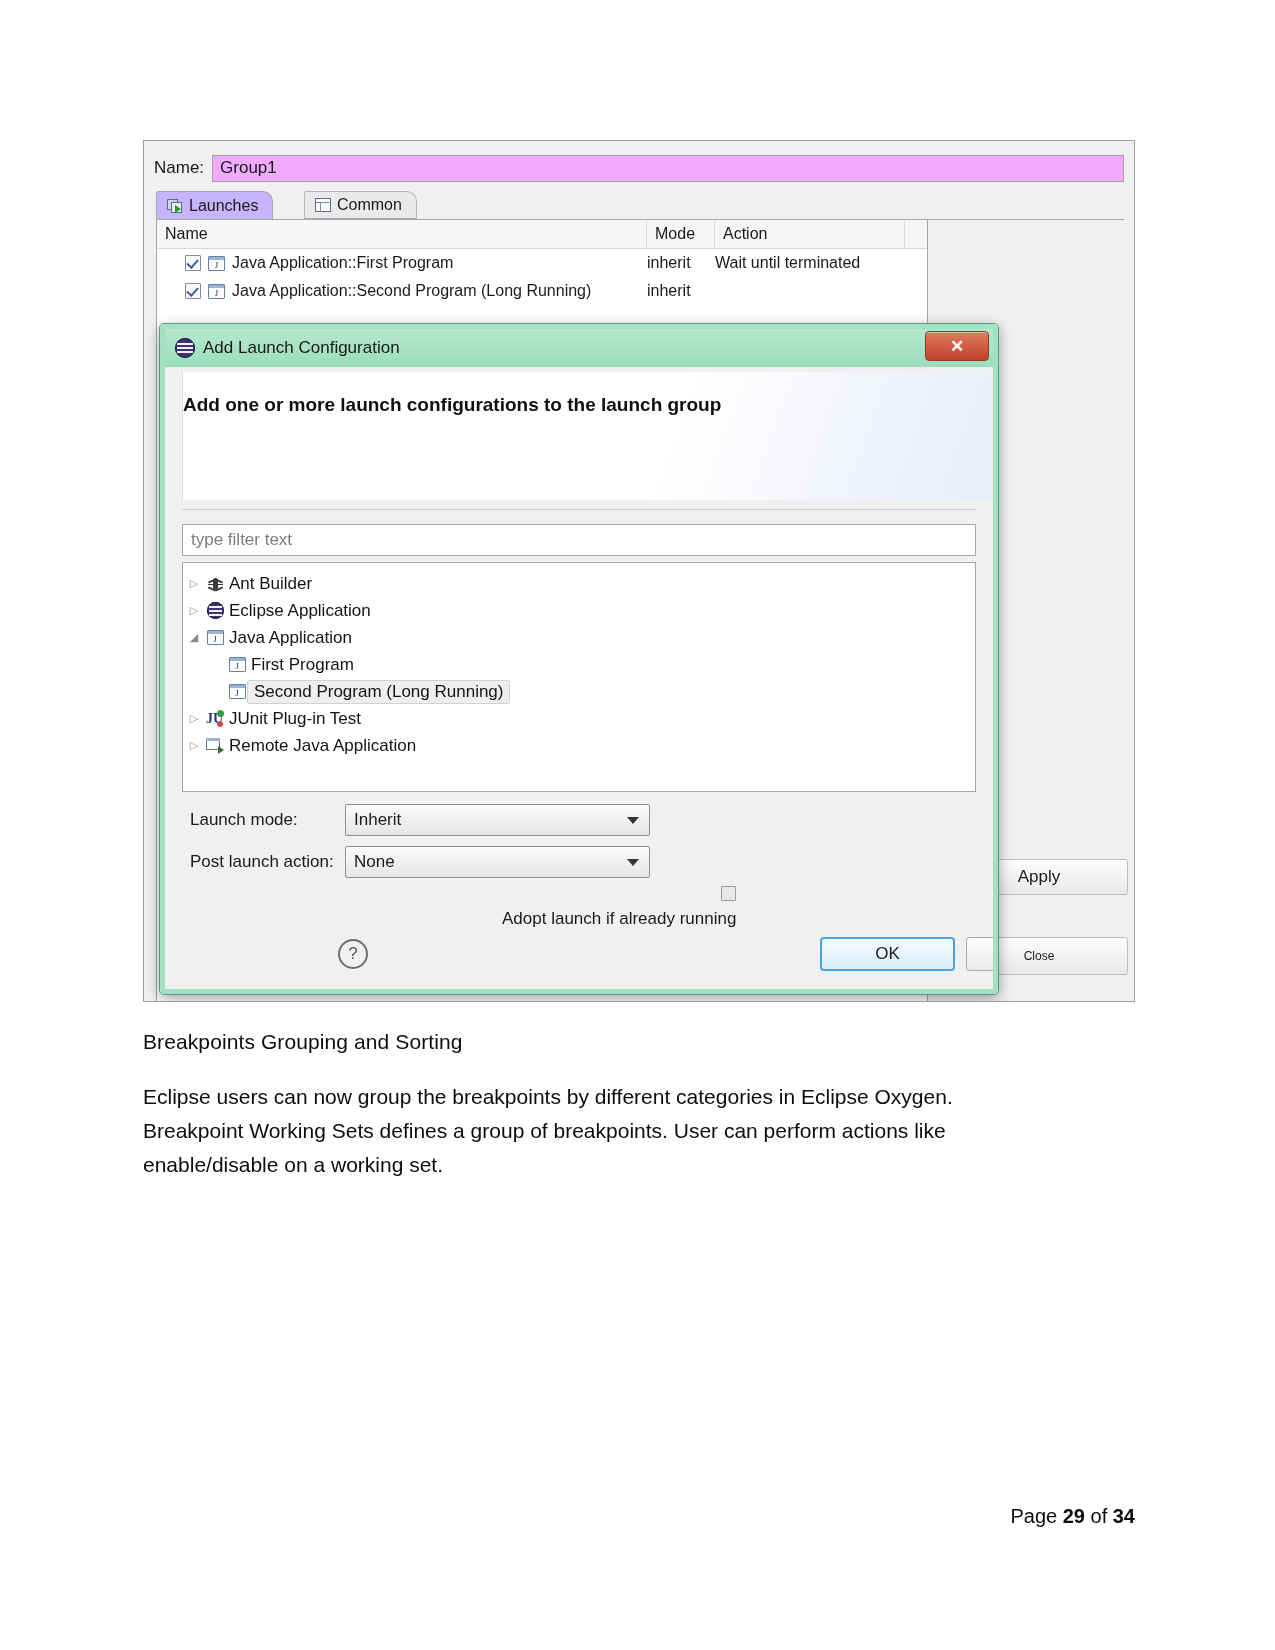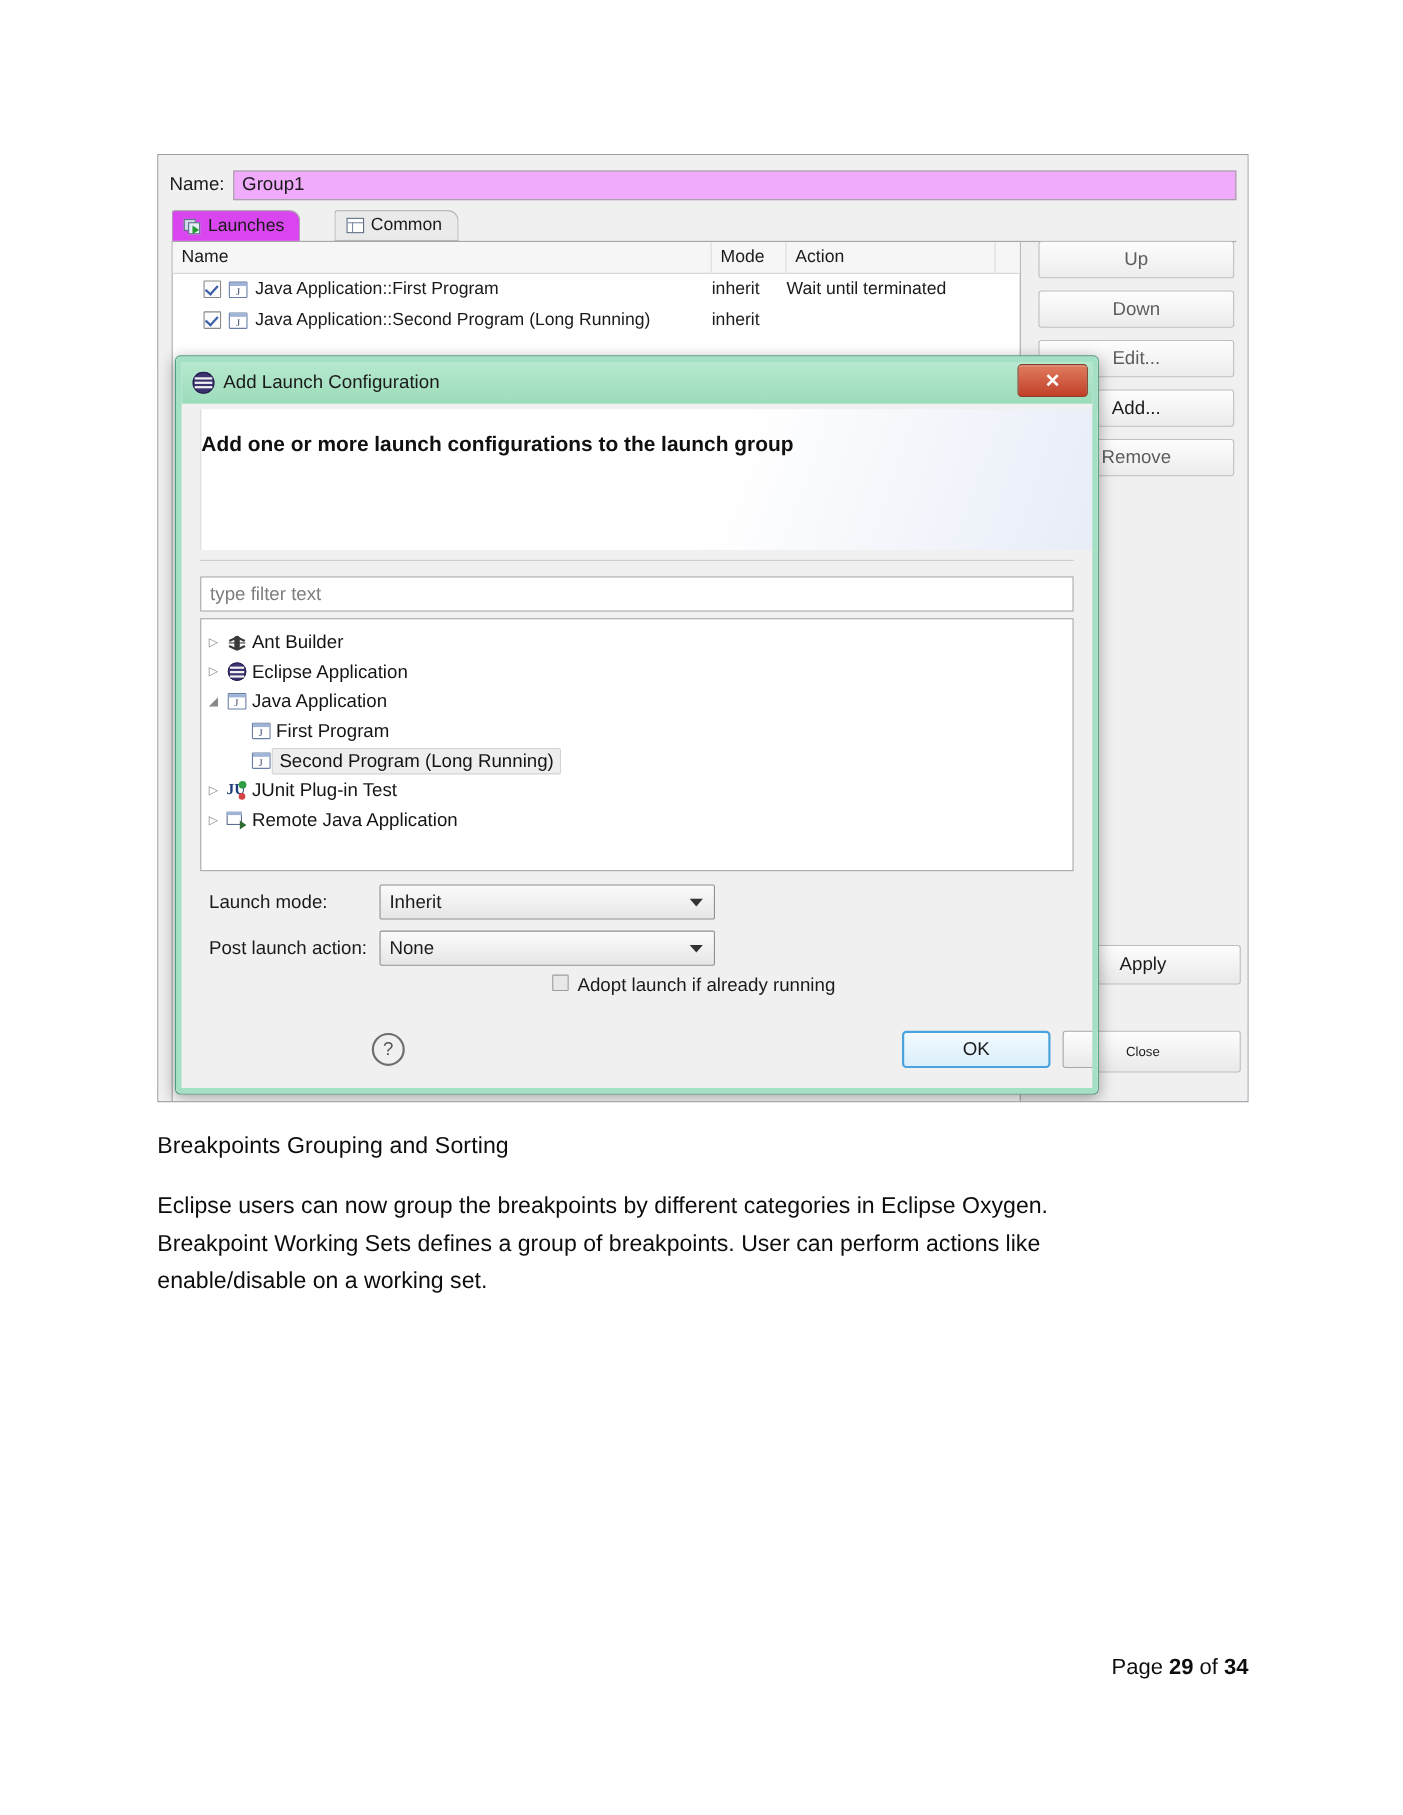--- a/index.html
+++ b/index.html
@@ -37,21 +37,21 @@
 
   .tabstrip{
     position:absolute;left:12px;top:50px;right:12px;height:28px;
     border-bottom:1px solid #a8a8a8;
   }
   .tab{
     position:absolute;top:0;height:28px;display:flex;align-items:center;gap:6px;
     padding:0 14px 0 10px;font-size:16px;color:#1a1a1a;box-sizing:border-box;
   }
   .tab.active{
-    left:0;background:#d946ef;border:1px solid #a8a8a8;border-bottom:none;
+    left:0;background:#c4b5fd;border:1px solid #a8a8a8;border-bottom:none;
     border-radius:3px 10px 0 0;
   }
   .tab.inactive{
     left:148px;background:#eaeaea;border:1px solid #b5b5b5;border-bottom:1px solid #a8a8a8;
     border-radius:3px 10px 0 0;
   }
 
   .ico{display:inline-block;position:relative;}
   .ico-launches{width:16px;height:15px;}
   .ico-launches .b1{position:absolute;left:0;top:1px;width:11px;height:11px;background:#cfd8e8;border:1px solid #5a6b86;box-sizing:border-box;}
@@ -197,21 +197,21 @@
   .flabel{font-size:17px;color:#1a1a1a;}
   .combo{
     height:32px;background:linear-gradient(#fbfbfb,#e6e6e6);
     border:1px solid #909090;border-radius:2px;box-sizing:border-box;
     display:flex;align-items:center;padding-left:8px;position:relative;
     font-size:17px;color:#1a1a1a;
   }
   .combo .caret{position:absolute;right:10px;top:50%;margin-top:-3px;width:0;height:0;
     border-left:6px solid transparent;border-right:6px solid transparent;border-top:7px solid #333;}
 
-  .chk-row{position:absolute;left:342px;top:525px;display:flex;align-items:flex-start;gap:8px;}
+  .chk-row{position:absolute;left:342px;top:525px;display:flex;align-items:flex-end;gap:8px;flex-direction:column;}
   .chk{width:15px;height:15px;background:#e8e8e8;border:1px solid #9d9d9d;box-sizing:border-box;border-radius:1px;}
   .chk-label{font-size:17px;color:#1a1a1a;}
 
   .help-btn{
     position:absolute;left:178px;top:580px;width:30px;height:30px;border-radius:50%;
     border:2px solid #6e6e6e;display:flex;align-items:center;justify-content:center;
     color:#555;font-size:17px;box-sizing:border-box;
   }
   .ok-btn{
     position:absolute;left:660px;top:582px;width:135px;height:34px;
@@ -296,27 +296,20 @@
               <span class="bar"></span>
               <span class="j">J</span>
             </span>
           <span>Java Application::Second Program (Long Running)</span>
         </div>
         <div class="cmode">inherit</div>
         <div class="caction"></div>
       </div>
     </div>
 
-    <div class="sidebtns">
-      <div class="sbtn">Up</div>
-      <div class="sbtn">Down</div>
-      <div class="sbtn">Edit...</div>
-      <div class="sbtn enabled">Add...</div>
-      <div class="sbtn">Remove</div>
-    </div>
 
     <div class="btm-apply">Apply</div>
     <div class="btm-close">Close</div>
   </div>
 
   <div class="modal">
     <div class="modal-title">
       <span class="ecl-icon">
           <i class="l1"></i>
           <i class="l2"></i>

